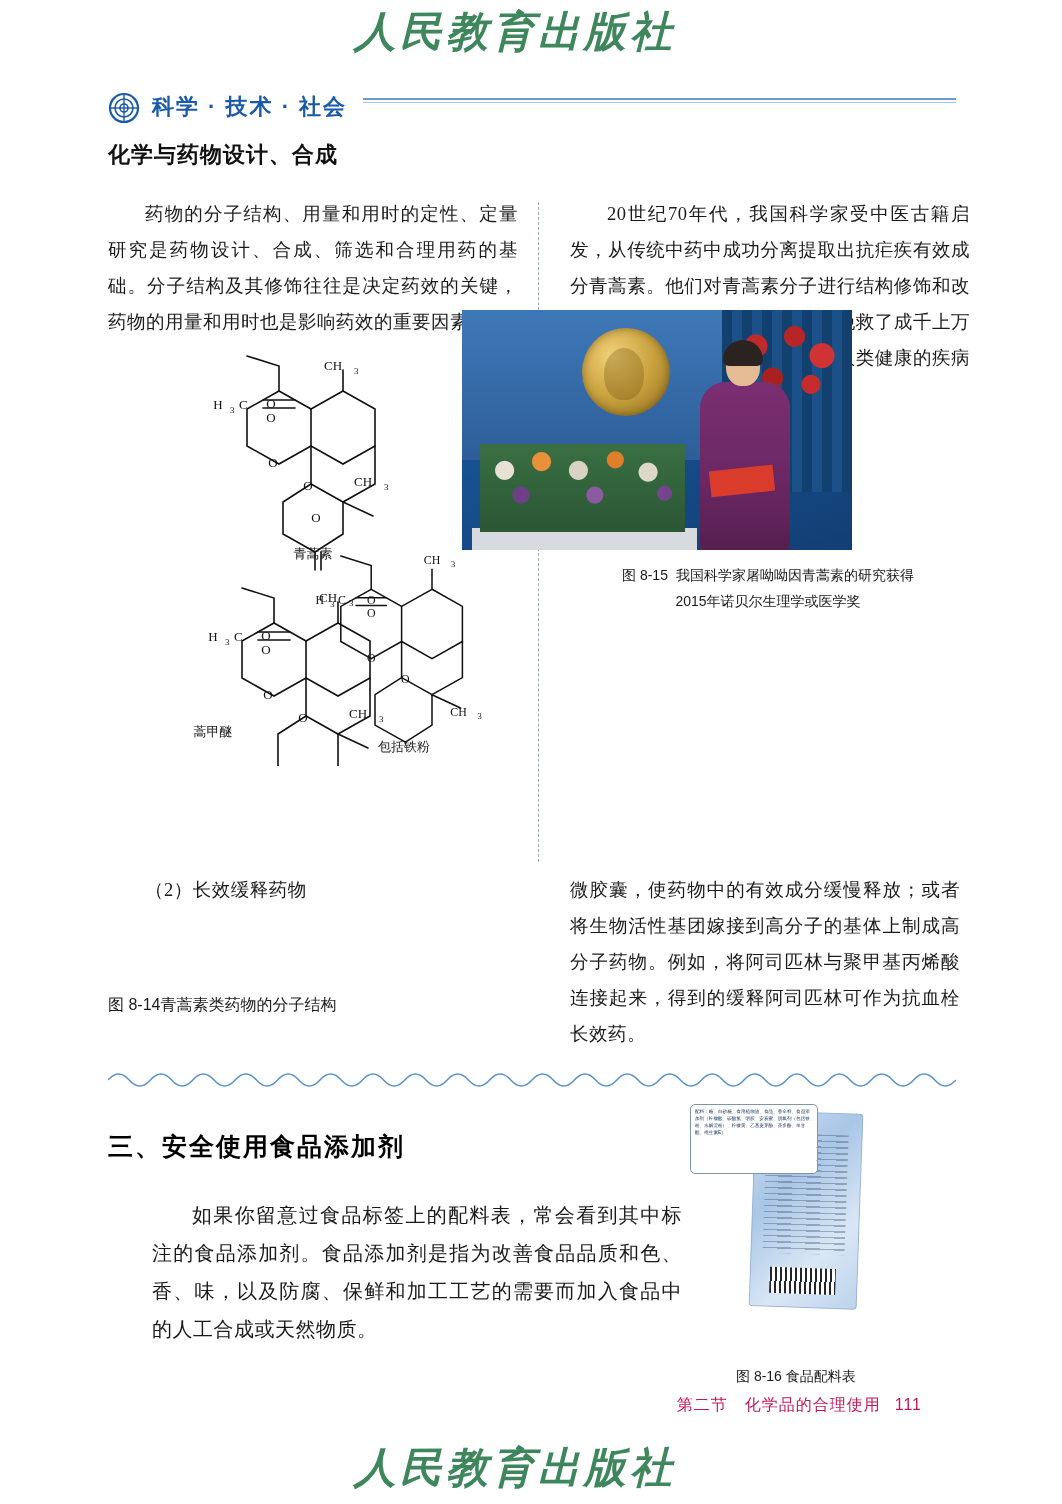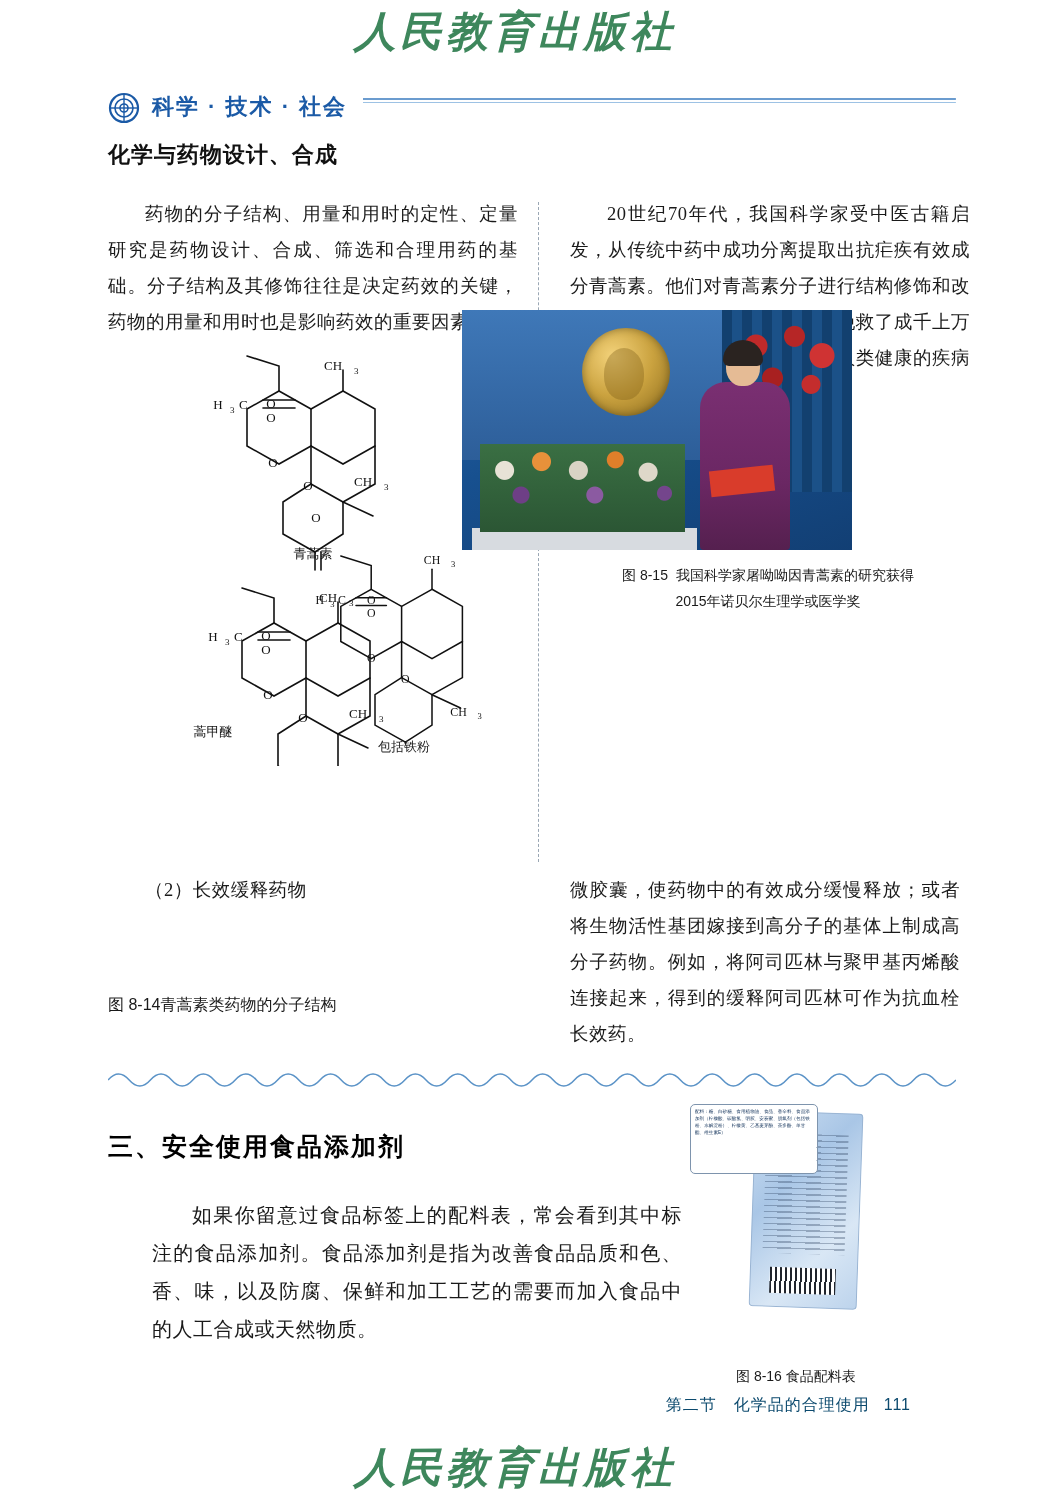--- a/index.html
+++ b/index.html
@@ -352,25 +352,25 @@
     left: 736px;
     top: 1330px;
     font-size: 14px;
     font-family: "Liberation Sans", sans-serif;
     margin-top: 38px;
   }
 
   
   .footer {
     position: absolute;
-    right: 119px;
+    right: 108px;
     bottom: 88px;
     font-family: "Liberation Sans", sans-serif;
     font-size: 16px;
-    color: #0c4a6e;
+    color: #be185d;
     letter-spacing: 1px;
   }
   .footer .pageno { margin-left: 14px; font-weight: normal; }
 
   .fig14-caption {
     position: absolute;
     left: 108px;
     top: 995px;
     font-size: 16px;
     font-family: "Liberation Sans", sans-serif;

